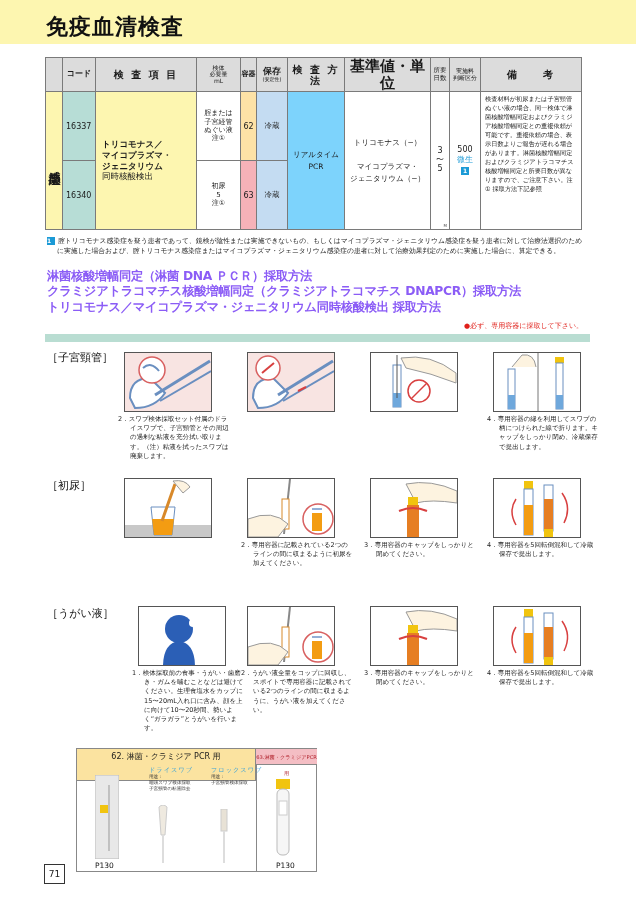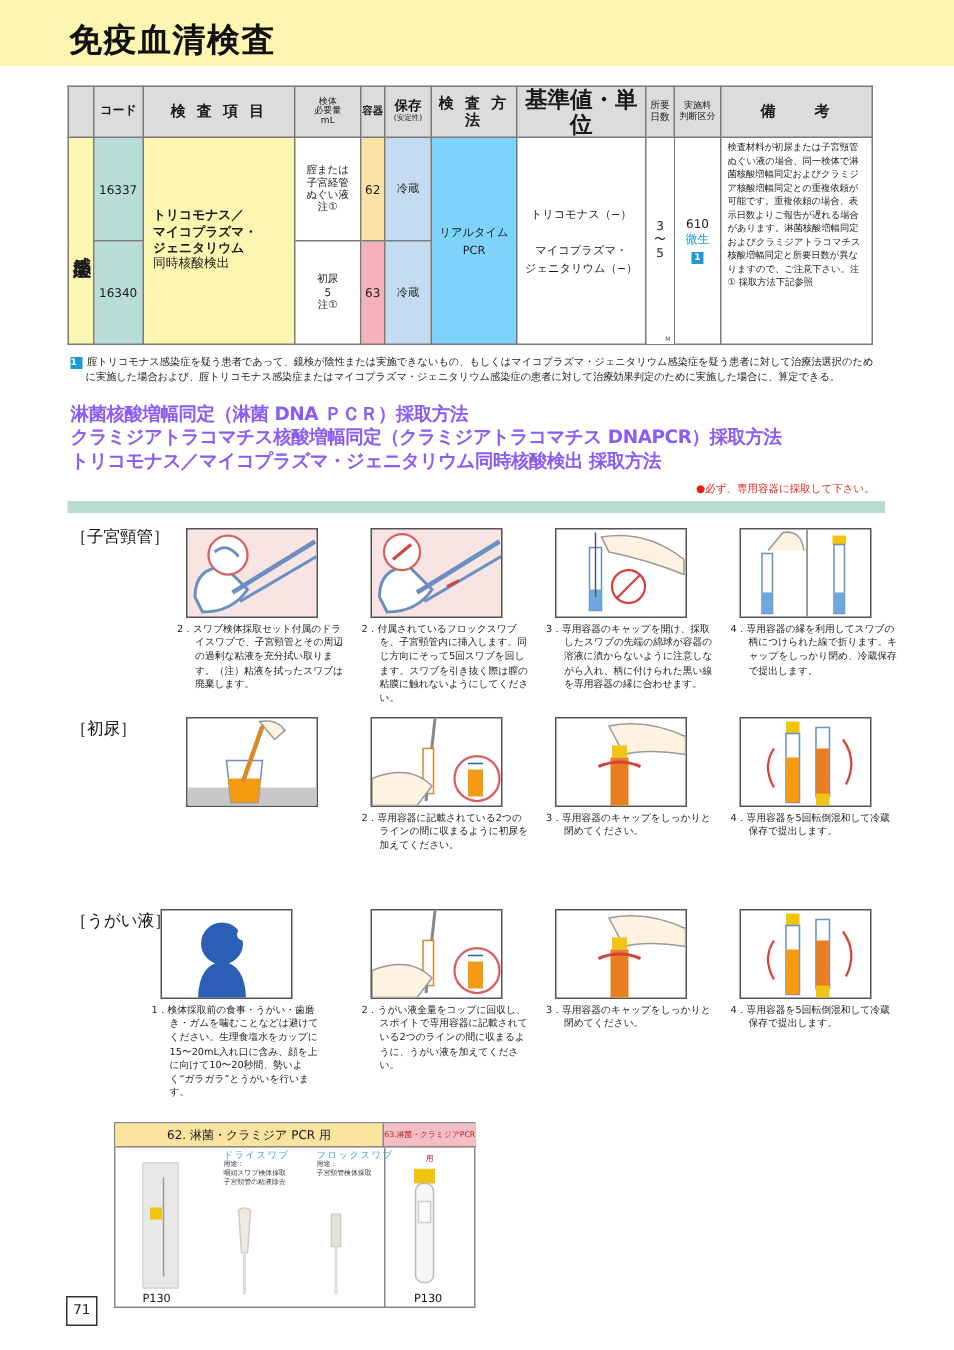--- a/index.html
+++ b/index.html
@@ -43,21 +43,21 @@
   .row-label { position: absolute; left: 47px; font-size: 11px; font-weight: normal; color: #111; }
 
   .step { position: absolute; width: 112px; }
   .step .pic { width: 88px; height: 60px; border: 1px solid #555; margin-left: 6px; position: relative; overflow: hidden; background: #fff; }
   .step .cap { font-size: 6.5px; line-height: 1.42; margin-top: 3px; padding-left: 12px; text-indent: -12px; color:#222; }
 
   .pic.pink { background: #f8e4e2; }
 
   
   .product-box { position: absolute; left: 76px; top: 748px; width: 241px; height: 124px; border: 1px solid #888; }
-  .product-box .hdr62 { position:absolute; left:0; top:0; width:179px; height:16px; background:#fbe3a0; border-right:1px solid #888; border-bottom:1px solid #888; font-size:8px; text-align:center; line-height:16px; }
+  .product-box .hdr62 { position:absolute; left:0; top:0; width:179px; height:32px; background:#fbe3a0; border-right:1px solid #888; border-bottom:1px solid #888; font-size:8px; text-align:center; line-height:16px; }
   .product-box .hdr63 { position:absolute; left:179px; top:0; width:61px; height:16px; background:#f4bec4; border-bottom:1px solid #888; font-size:5.2px; text-align:center; line-height:16px; color:#b0202a; }
   .product-box .divider { position:absolute; left:179px; top:16px; width:1px; height:107px; background:#888; }
   .swab-lbl { position:absolute; font-size:6.2px; color:#3ba3d8; letter-spacing:1px; }
   .swab-use { position:absolute; font-size:4.6px; line-height:1.3; color:#333; }
   .price { position:absolute; font-size:7.5px; color:#111; }
   .page-num { position:absolute; left:44px; top:864px; width:21px; height:20px; border:1px solid #333; font-size:9px; text-align:center; line-height:19px; }
 </style>
 </head>
 <body>
 
@@ -117,21 +117,21 @@
 
 マイコプラズマ・
 ジェニタリウム（−）</td>
     <td class="days-cell" rowspan="2">
       <span style="white-space:pre-line">3
 〜
 5</span>
       <span class="m">M</span>
     </td>
     <td class="fee-cell" rowspan="2">
-      <span style="display:block">610</span>
+      <span style="display:block">500</span>
       <span class="micro">微生</span>
       <span class="badge">1</span>
     </td>
     <td class="note-cell" rowspan="2">検査材料が初尿または子宮頸管ぬぐい液の場合、同一検体で淋菌核酸増幅同定およびクラミジア核酸増幅同定との重複依頼が可能です。重複依頼の場合、表示日数よりご報告が遅れる場合があります。淋菌核酸増幅同定およびクラミジアトラコマチス核酸増幅同定と所要日数が異なりますので、ご注意下さい。注① 採取方法下記参照</td>
   </tr>
   <tr style="height:69px">
     <td class="code-cell">16340</td>
     <td class="spec-cell" style="white-space:pre-line">初尿
 5
 注①</td>
@@ -171,34 +171,32 @@
   <div class="pic pink">
     <svg width="88" height="60">
         <path d="M5 45 Q5 25 25 25 L40 40 Q30 55 10 55 Z" fill="#fff" stroke="#6a8fc0" stroke-width="2"></path>
         <line x1="30" y1="42" x2="85" y2="8" stroke="#6a8fc0" stroke-width="3"></line>
         <line x1="35" y1="48" x2="86" y2="18" stroke="#6a8fc0" stroke-width="2"></line>
         <circle cx="20" cy="15" r="12" fill="#fff" stroke="#d86060" stroke-width="1.5"></circle>
         <line x1="14" y1="20" x2="26" y2="10" stroke="#d84040" stroke-width="2"></line>
         <line x1="50" y1="38" x2="58" y2="34" stroke="#d84040" stroke-width="2"></line>
       </svg>
   </div>
-  <div class="cap">2．付属されているフロックスワブを、子宮頸管内に挿入します。同じ方向にそって5回スワブを回します。スワブを引き抜く際は膣の粘膜に触れないようにしてください。</div>
 </div>
 <div class="step" style="left:364px;top:352px">
   <div class="pic">
     <svg width="88" height="60">
         <path d="M30 5 Q60 0 85 20 L85 30 Q60 20 35 15 Z" fill="#fdf3e0" stroke="#999"></path>
         <rect x="22" y="12" width="8" height="42" fill="#fff" stroke="#6a8fc0"></rect>
         <rect x="22" y="40" width="8" height="14" fill="#6fa8dc"></rect>
         <line x1="26" y1="2" x2="26" y2="45" stroke="#555"></line>
         <circle cx="48" cy="38" r="11" fill="none" stroke="#d84040" stroke-width="1.5"></circle>
         <line x1="40" y1="46" x2="56" y2="30" stroke="#d84040" stroke-width="1.5"></line>
       </svg>
   </div>
-  <div class="cap">3．専用容器のキャップを開け、採取したスワブの先端の綿球が容器の溶液に漬からないように注意しながら入れ、柄に付けられた黒い線を専用容器の縁に合わせます。</div>
 </div>
 <div class="step" style="left:487px;top:352px">
   <div class="pic">
     <svg width="88" height="60">
         <line x1="44" y1="0" x2="44" y2="60" stroke="#777"></line>
         <rect x="14" y="16" width="7" height="40" fill="#fff" stroke="#6a8fc0"></rect>
         <rect x="14" y="42" width="7" height="14" fill="#6fa8dc"></rect>
         <path d="M18 14 L28 2 Q40 0 42 14" fill="#fdf3e0" stroke="#999"></path>
         <rect x="61" y="4" width="9" height="6" fill="#f1c40f"></rect>
         <rect x="62" y="10" width="7" height="46" fill="#fff" stroke="#6a8fc0"></rect>
@@ -256,21 +254,21 @@
         <rect x="50" y="50" width="9" height="8" fill="#f1c40f"></rect>
         <path d="M22 20 Q14 32 22 46" stroke="#d84040" fill="none" stroke-width="1.5"></path>
         <path d="M68 14 Q78 28 70 44" stroke="#d84040" fill="none" stroke-width="1.5"></path>
       </svg>
   </div>
   <div class="cap">4．専用容器を5回転倒混和して冷蔵保存で提出します。</div>
 </div>
 
 <div class="row-label" style="top:606px">［うがい液］</div>
 
-<div class="step" style="left:101px;top:606px">
+<div class="step" style="left:132px;top:606px">
   <div class="pic">
     <svg width="88" height="60">
         <circle cx="40" cy="22" r="14" fill="#2b5fb6"></circle>
         <path d="M24 60 Q24 36 40 34 Q56 36 56 60 Z" fill="#2b5fb6"></path>
         <circle cx="54" cy="16" r="4" fill="#fff"></circle>
       </svg>
   </div>
   <div class="cap">1．検体採取前の食事・うがい・歯磨き・ガムを噛むことなどは避けてください。生理食塩水をカップに15〜20mL入れ口に含み、顔を上に向けて10〜20秒間、勢いよく“ガラガラ”とうがいを行います。</div>
 </div>
 <div class="step" style="left:241px;top:606px">

